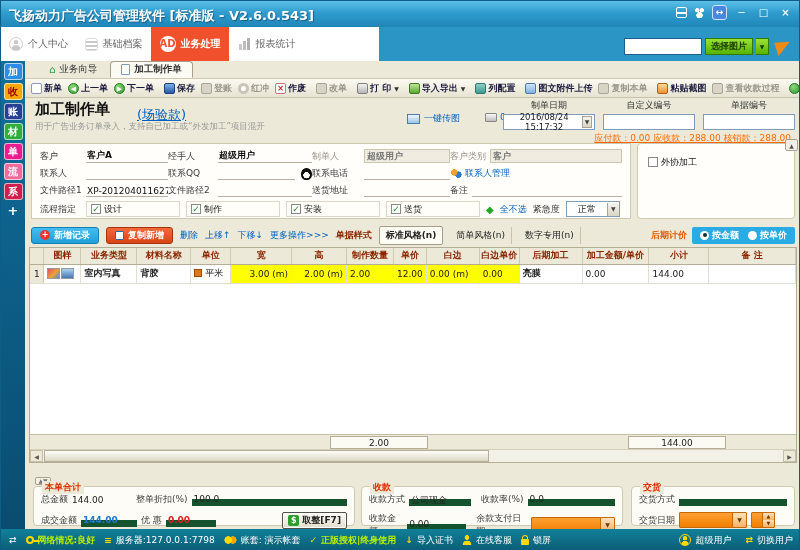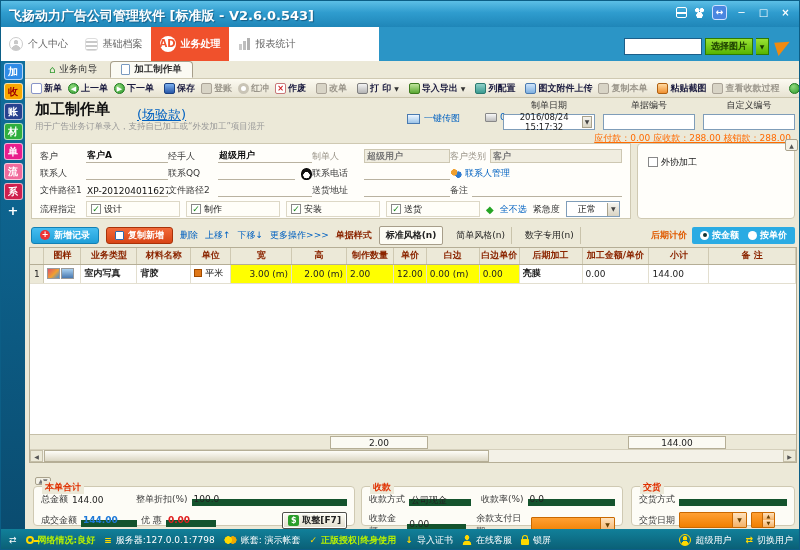--- a/index.html
+++ b/index.html
@@ -336,27 +336,27 @@
       </div>
       <div class="hfields">
         <div class="hf">
           <span class="hlab">制单日期</span>
           <div class="hbox">
             <span>2016/08/24 15:17:32</span>
             <span class="cdd">▼</span>
           </div>
         </div>
         <div class="hf">
-          <span class="hlab">单据编号</span>
+          <span class="hlab">自定义编号</span>
           <div class="hbox">
               <span></span>
             </div>
         </div>
         <div class="hf">
-          <span class="hlab">自定义编号</span>
+          <span class="hlab">单据编号</span>
           <div class="hbox">
               <span></span>
             </div>
         </div>
       </div>
       <a class="amounts">应付款：0.00 应收款：288.00 核销款：288.00</a>
     </div>
 
     <div class="formband">
       <div class="fmain">

